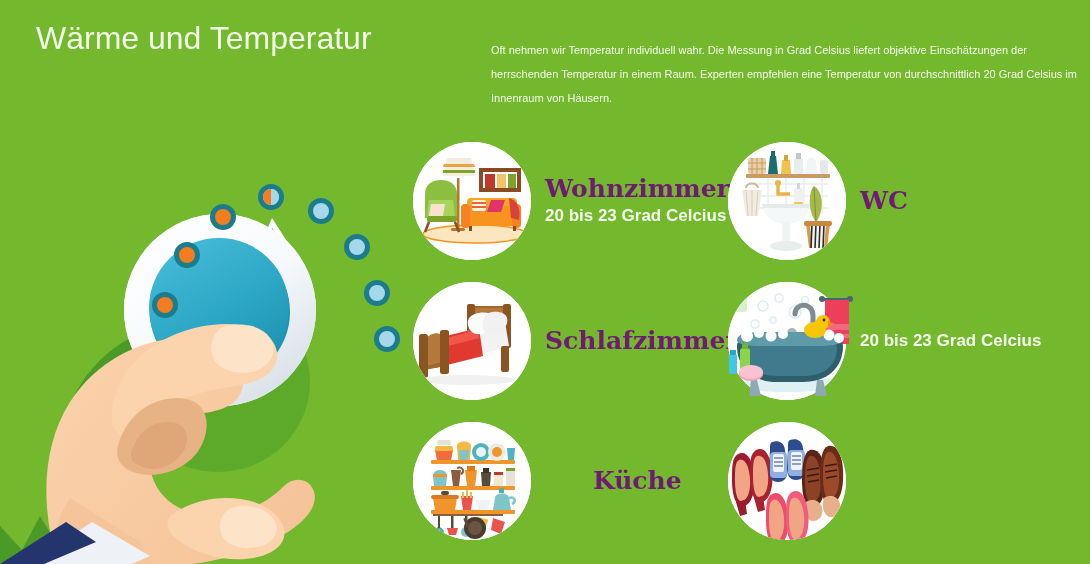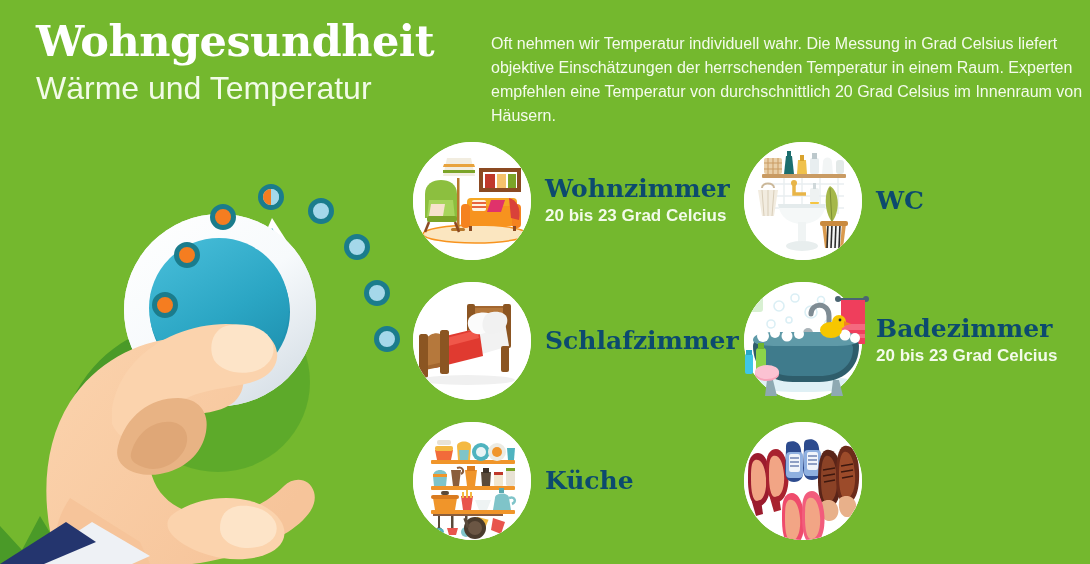--- a/index.html
+++ b/index.html
@@ -19,44 +19,44 @@
     font-family:"DejaVu Serif","Liberation Serif",serif;
     font-weight:bold;font-size:43px;line-height:50px;color:#ffffff;
     letter-spacing:-0.5px;white-space:nowrap;
   }
   #title-sub{
     font-family:Liberation Sans, sans-serif;
     font-weight:normal;font-size:32px;line-height:40px;color:#f2fbe8;
     margin-top:2px;white-space:nowrap;
   }
   #intro-paragraph{
-    position:absolute;left:491px;top:32px;width:594px;
-    font-size:16px;line-height:24px;color:#f4fbec;
+    position:absolute;left:491px;top:38px;width:594px;
+    font-size:11px;line-height:24px;color:#f4fbec;
   }
 
   
   .room-row{position:absolute;display:flex;align-items:center;}
   .room-col-left{left:413px;}
-  .room-col-right{left:744px;}
+  .room-col-right{left:728px;}
   .row-1{top:142px;}
   .row-2{top:282px;}
-  .row-3{top:422px;}
+  .row-3{top:422px;gap:48px;}
 
   .room-circle{
     position:relative;width:118px;height:118px;border-radius:50%;
     background:#ffffff;flex:0 0 118px;
     overflow:visible;
   }
   .room-circle .clip{
     position:absolute;inset:0;border-radius:50%;overflow:hidden;
   }
   .room-text{margin-left:14px;}
   .room-name{
     font-family:"DejaVu Serif","Liberation Serif",serif;
-    font-weight:bold;font-size:25px;line-height:30px;color:#0c4a6e;
+    font-weight:bold;font-size:25px;line-height:30px;color:#701a75;
     white-space:nowrap;
   }
   .room-temp{
     font-family:"Liberation Sans",sans-serif;
     font-weight:bold;font-size:17px;line-height:24px;color:#f3fbea;
     white-space:nowrap;margin-top:0;
   }
 
   
   #hand-illustration{position:absolute;left:0;top:150px;width:410px;height:414px;}
@@ -65,21 +65,20 @@
   .arc-dot .half-l,.arc-dot .half-r{position:absolute;top:0;bottom:0;width:50%;}
   .arc-dot .half-l{left:0;}
   .arc-dot .half-r{right:0;}
 </style>
 </head>
 <body>
 
 <div id="stage">
 
   <div id="header-title">
-    <div id="title-main">Wohngesundheit</div>
     <div id="title-sub">Wärme und Temperatur</div>
   </div>
   <div id="intro-paragraph">Oft nehmen wir Temperatur individuell wahr. Die Messung in Grad Celsius liefert objektive Einschätzungen der herrschenden Temperatur in einem Raum. Experten empfehlen eine Temperatur von durchschnittlich 20 Grad Celsius im Innenraum von Häusern.</div>
 
   <div id="hand-illustration">
     <svg width="410" height="414" viewBox="0 0 410 414" xmlns="http://www.w3.org/2000/svg">
 
       <g>
         <path d="M68 414 C52 360 48 300 72 250 C96 200 140 176 186 170
                  L230 176 C180 196 142 228 124 276 C104 330 112 372 128 414 Z" fill="#4a9a28"></path>
@@ -396,21 +395,20 @@
 
         <rect x="12" y="76" width="8" height="20" rx="2" fill="#3fc6e8"></rect>
         <rect x="13" y="72" width="6" height="5" fill="#2aa7c8"></rect>
         <rect x="23" y="70" width="10" height="26" rx="3" fill="#8cd44a"></rect>
         <rect x="25" y="65" width="6" height="6" fill="#6fb52f"></rect>
         <ellipse cx="34" cy="96" rx="12" ry="7" fill="#f7a2b8"></ellipse>
         <ellipse cx="34" cy="94" rx="12" ry="7" fill="#fbc2d2"></ellipse>
       </svg>
     </div>
     <div class="room-text">
-      <div class="room-name">Badezimmer</div>
       <div class="room-temp">20 bis 23 Grad Celcius</div>
     </div>
   </div>
 
   <div class="room-row room-col-left row-3">
     <div class="room-circle">
       <div class="clip">
         <svg width="118" height="118" viewBox="0 0 118 118" xmlns="http://www.w3.org/2000/svg">
           <rect width="118" height="118" fill="#ffffff"></rect>
 

